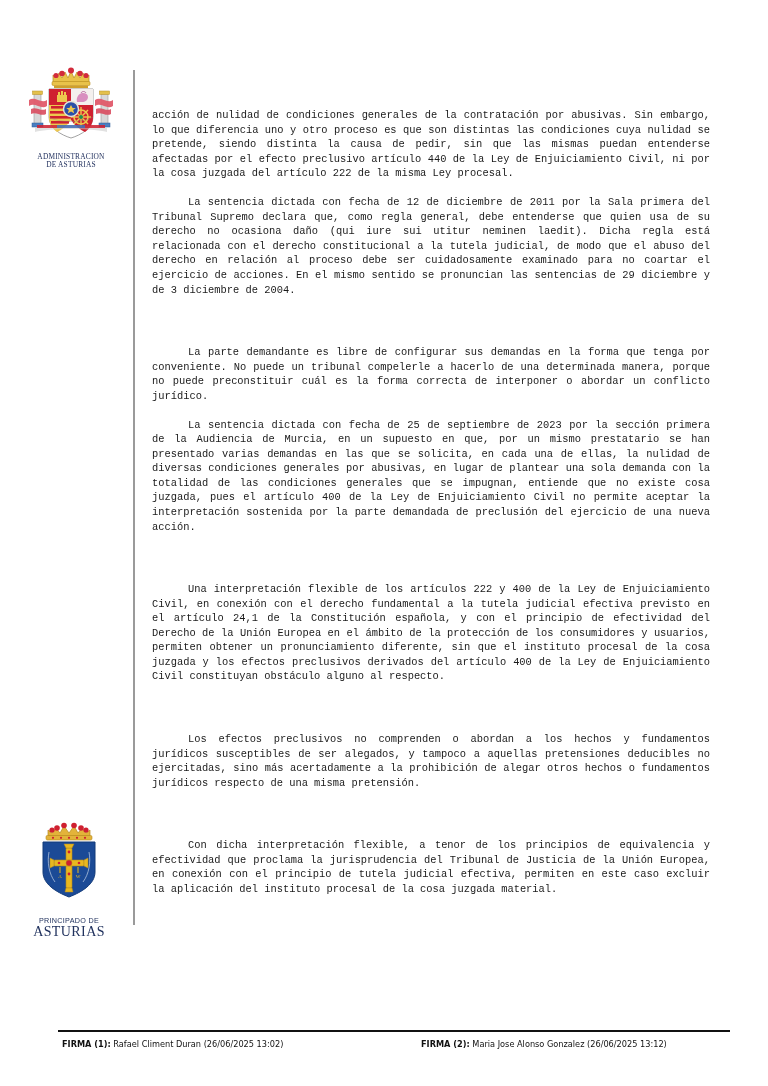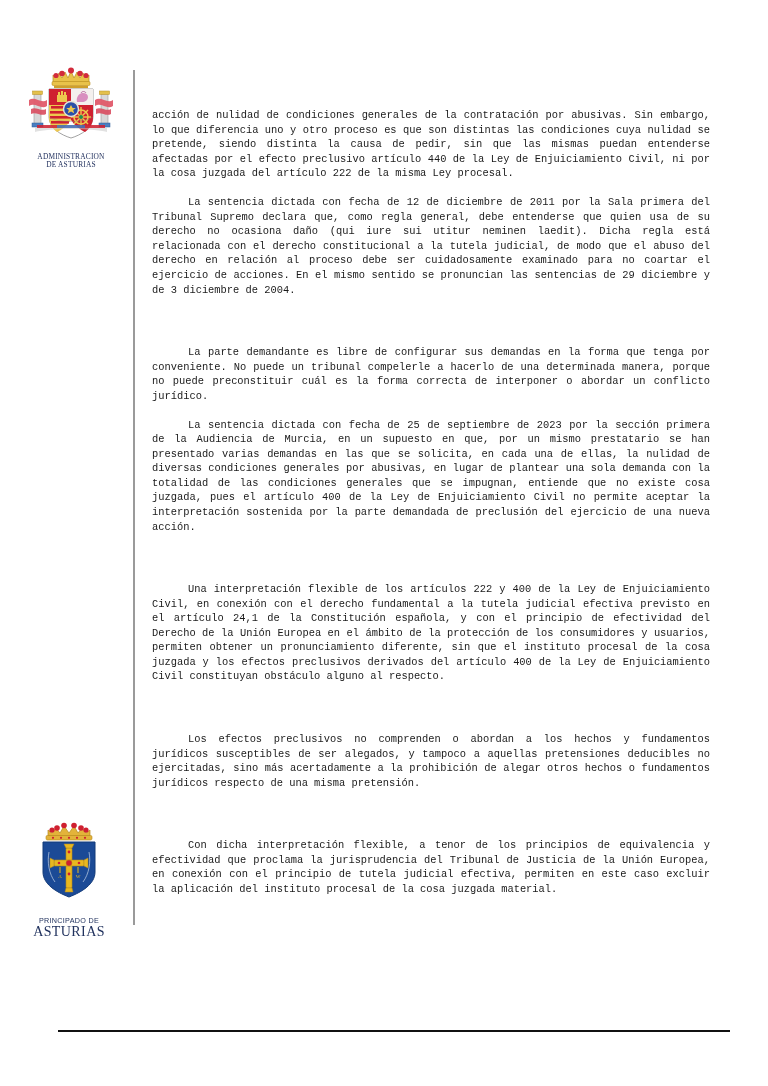--- a/index.html
+++ b/index.html
@@ -259,15 +259,25 @@
     <p class="para indent gap">La sentencia dictada con fecha de 12 de diciembre de 2011 por la Sala primera del Tribunal Supremo declara que, como regla general, debe entenderse que quien usa de su derecho no ocasiona daño (qui iure sui utitur neminen laedit). Dicha regla está relacionada con el derecho constitucional a la tutela judicial, de modo que el abuso del derecho en relación al proceso debe ser cuidadosamente examinado para no coartar el ejercicio de acciones. En el mismo sentido se pronuncian las sentencias de 29 diciembre y de 3 diciembre de 2004.</p>
     <p class="para indent">La parte demandante es libre de configurar sus demandas en la forma que tenga por conveniente. No puede un tribunal compelerle a hacerlo de una determinada manera, porque no puede preconstituir cuál es la forma correcta de interponer o abordar un conflicto jurídico.</p>
     <p class="para indent gap">La sentencia dictada con fecha de 25 de septiembre de 2023 por la sección primera de la Audiencia de Murcia, en un supuesto en que, por un mismo prestatario se han presentado varias demandas en las que se solicita, en cada una de ellas, la nulidad de diversas condiciones generales por abusivas, en lugar de plantear una sola demanda con la totalidad de las condiciones generales que se impugnan, entiende que no existe cosa juzgada, pues el artículo 400 de la Ley de Enjuiciamiento Civil no permite aceptar la interpretación sostenida por la parte demandada de preclusión del ejercicio de una nueva acción.</p>
     <p class="para indent">Una interpretación flexible de los artículos 222 y 400 de la Ley de Enjuiciamiento Civil, en conexión con el derecho fundamental a la tutela judicial efectiva previsto en el artículo 24,1 de la Constitución española, y con el principio de efectividad del Derecho de la Unión Europea en el ámbito de la protección de los consumidores y usuarios, permiten obtener un pronunciamiento diferente, sin que el instituto procesal de la cosa juzgada y los efectos preclusivos derivados del artículo 400 de la Ley de Enjuiciamiento Civil constituyan obstáculo alguno al respecto.</p>
     <p class="para indent">Los efectos preclusivos no comprenden o abordan a los hechos y fundamentos jurídicos susceptibles de ser alegados, y tampoco a aquellas pretensiones deducibles no ejercitadas, sino más acertadamente a la prohibición de alegar otros hechos o fundamentos jurídicos respecto de una misma pretensión.</p>
     <p class="para indent">Con dicha interpretación flexible, a tenor de los principios de equivalencia y efectividad que proclama la jurisprudencia del Tribunal de Justicia de la Unión Europea, en conexión con el principio de tutela judicial efectiva, permiten en este caso excluir la aplicación del instituto procesal de la cosa juzgada material.</p>
   </div>
 
   <div class="footer">
     <div class="footer-rule"></div>
+    <div class="footer-row">
+      <div class="sig sig-1">
+        <b>FIRMA (1):</b>
+        <span>Rafael Climent Duran (26/06/2025 13:02)</span>
+      </div>
+      <div class="sig sig-2">
+        <b>FIRMA (2):</b>
+        <span>Maria Jose Alonso Gonzalez (26/06/2025 13:12)</span>
+      </div>
+    </div>
   </div>
 
 </div>
 
 </body></html>

